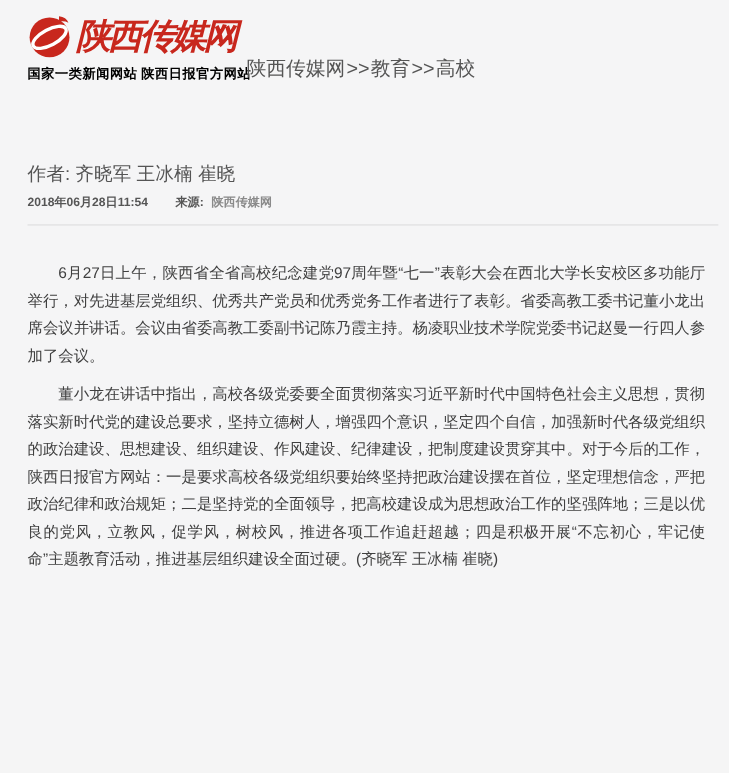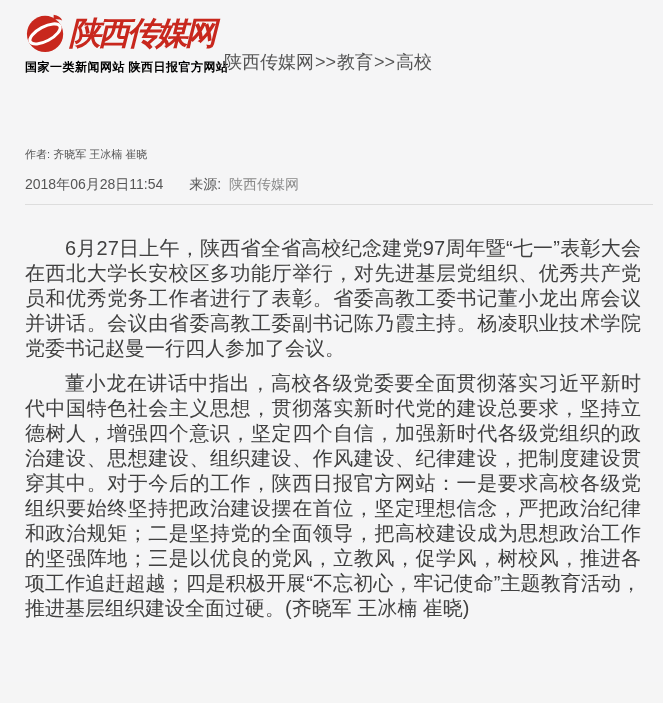--- a/index.html
+++ b/index.html
@@ -83,29 +83,30 @@
     line-height: 1.35;
     font-weight: bold;
     color: #333;
     letter-spacing: 0.5px;
     white-space: nowrap;
   }
   .meta-author {
     position: absolute;
     left: 25px;
     top: 147px;
-    font-size: 11px;
+    font-size: 17px;
     color: #555;
   }
   .meta-date {
     position: absolute;
     left: 25px;
     top: 176px;
-    font-size: 14px;
+    font-size: 11px;
     color: #555;
+    font-weight: bold;
   }
   .meta-date .source-label { margin-left: 22px; }
   .meta-date .source-value { color: #8a8a8a; margin-left: 4px; }
   .head-divider {
     position: absolute;
     left: 25px;
     top: 204px;
     width: 628px;
     height: 0;
     border: none;
@@ -113,21 +114,21 @@
     margin: 0;
   }
 
   
   .article-body {
     position: absolute;
     left: 25px;
     top: 236px;
     width: 616px;
     color: #404040;
-    font-size: 20px;
+    font-size: 14px;
     line-height: 25px;
     text-align: justify;
   }
   .article-body p {
     margin: 0 0 10px 0;
     text-indent: 2em;
   }
 </style>
 </head>
 <body>

